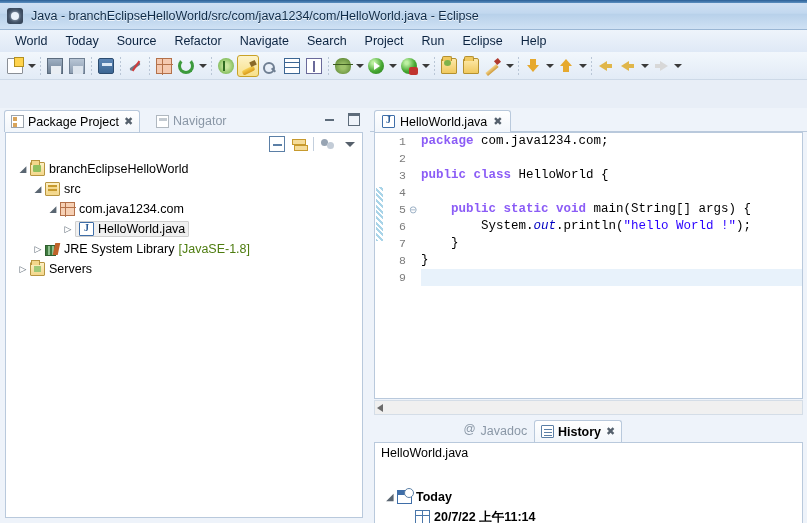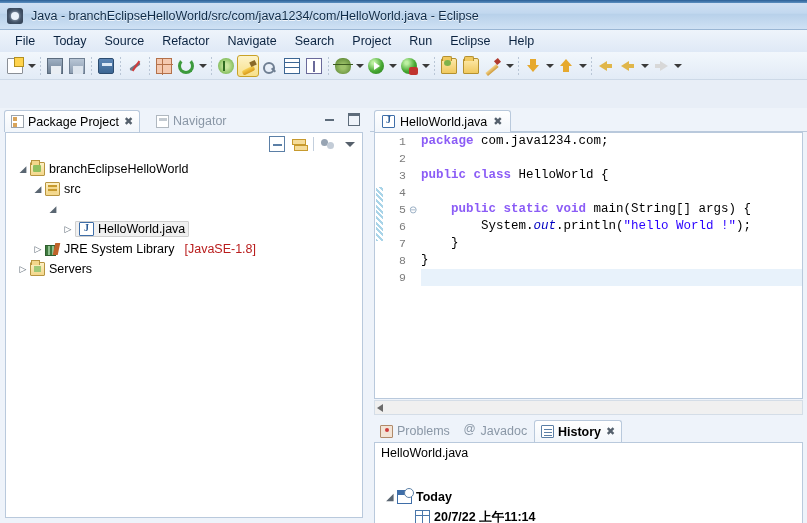--- a/index.html
+++ b/index.html
@@ -214,21 +214,21 @@
     color:#2c5c96; font-family:"Liberation Serif",serif; font-weight:bold; }
   .t-jre { background:transparent; }
   .t-jre:before{ content:""; position:absolute; left:0px; top:3px; width:9px; height:9px;
     background:repeating-linear-gradient(to right,#3f7a3f 0 2px,#8fc08f 2px 4px); border:1px solid #2f5f2f; }
   .t-jre:after{ content:""; position:absolute; left:9px; top:1px; width:5px; height:12px;
     background:#c0622a; transform:skewX(-12deg); }
   .t-srv { background:linear-gradient(#fdf0c4,#f3d78b); border:1px solid #b89540; border-radius:1px; }
   .t-srv:before{ content:""; position:absolute; left:0; top:-3px; width:7px; height:4px;
     background:#f3d78b; border:1px solid #b89540; border-bottom:none; }
   .t-srv:after{ content:""; position:absolute; left:3px; top:3px; width:7px; height:6px; background:#9ec878; }
-  .jre-suffix { color:#b91c1c; margin-left:10px; }
+  .jre-suffix { color:#4d7c0f; margin-left:4px; }
 
   
   .right { position:absolute; left:370px; top:108px; width:437px; height:415px; background:#eef3fa; }
 
   .ed-tabs { position:absolute; left:0; top:0; width:437px; height:24px; }
   .ed-tab {
     position:absolute; left:4px; top:2px; height:22px; display:flex; align-items:center;
     padding:0 7px; font-size:12.5px;
     background:linear-gradient(to bottom,#ffffff,#f2f6fb);
     border:1px solid #b9c9dc; border-bottom:none; border-radius:3px 3px 0 0;
@@ -306,21 +306,21 @@
 
 <div id="app">
 
   <div class="titlebar">
     <div class="topline"></div>
     <div class="tb-icon"></div>
     <div class="tb-title">Java - branchEclipseHelloWorld/src/com/java1234/com/HelloWorld.java - Eclipse</div>
   </div>
 
   <div class="menubar" id="menubar">
-      <div class="menu-item">File</div>
+      <div class="menu-item">World</div>
       <div class="menu-item">Today</div>
       <div class="menu-item">Source</div>
       <div class="menu-item">Refactor</div>
       <div class="menu-item">Navigate</div>
       <div class="menu-item">Search</div>
       <div class="menu-item">Project</div>
       <div class="menu-item">Run</div>
       <div class="menu-item">Eclipse</div>
       <div class="menu-item">Help</div>
     </div>
@@ -451,20 +451,24 @@
           </div>
           <div class="row" style="padding-left: 25px;">
             <span class="twisty">◢</span>
             <span style="display: flex; align-items: center;">
               <span class="ticon t-src"></span>
               <span>src</span>
             </span>
           </div>
           <div class="row" style="padding-left: 40px;">
             <span class="twisty">◢</span>
+            <span style="display: flex; align-items: center;">
+              <span class="ticon t-pkg"></span>
+              <span>com.java1234.com</span>
+            </span>
           </div>
           <div class="row" style="padding-left: 55px;">
             <span class="twisty">▷</span>
             <span class="sel-box" style="display: flex; align-items: center;">
               <span class="ticon t-java"></span>
               <span>HelloWorld.java</span>
             </span>
           </div>
           <div class="row" style="padding-left: 25px;">
             <span class="twisty">▷</span>
@@ -514,24 +518,20 @@
           <div class="foldmark" style="top: 68px;"></div>
         </div>
       <div class="code" id="code"><div><span class="kw">package</span><span> com.java1234.com;</span></div><div>&nbsp;</div><div><span class="kw">public class</span><span> HelloWorld {</span></div><div>&nbsp;</div><div><span>    </span><span class="kw">public static void</span><span> main(String[] args) {</span></div><div><span>        System.</span><span class="fld">out</span><span>.println(</span><span class="str">"hello World !"</span><span>);</span></div><div><span>    }</span></div><div><span>}</span></div><div class="lastline">&nbsp;</div></div>
     </div>
 
     <div class="ed-hscroll">
       <span class="larr"></span>
     </div>
 
     <div class="bp-tabs" id="bp-tabs">
-        <div class="bp-tab" style="left: 4px;">
-          <span class="bic prob"></span>
-          <span>Problems</span>
-        </div>
         <div class="bp-tab" style="left: 87.6px;">
           <span class="bic doc"></span>
           <span>Javadoc</span>
         </div>
         <div class="bp-tab active" style="left: 164px;">
           <span class="bic hist"></span>
           <span>History</span>
           <span class="x">✖</span>
         </div>
       </div>

